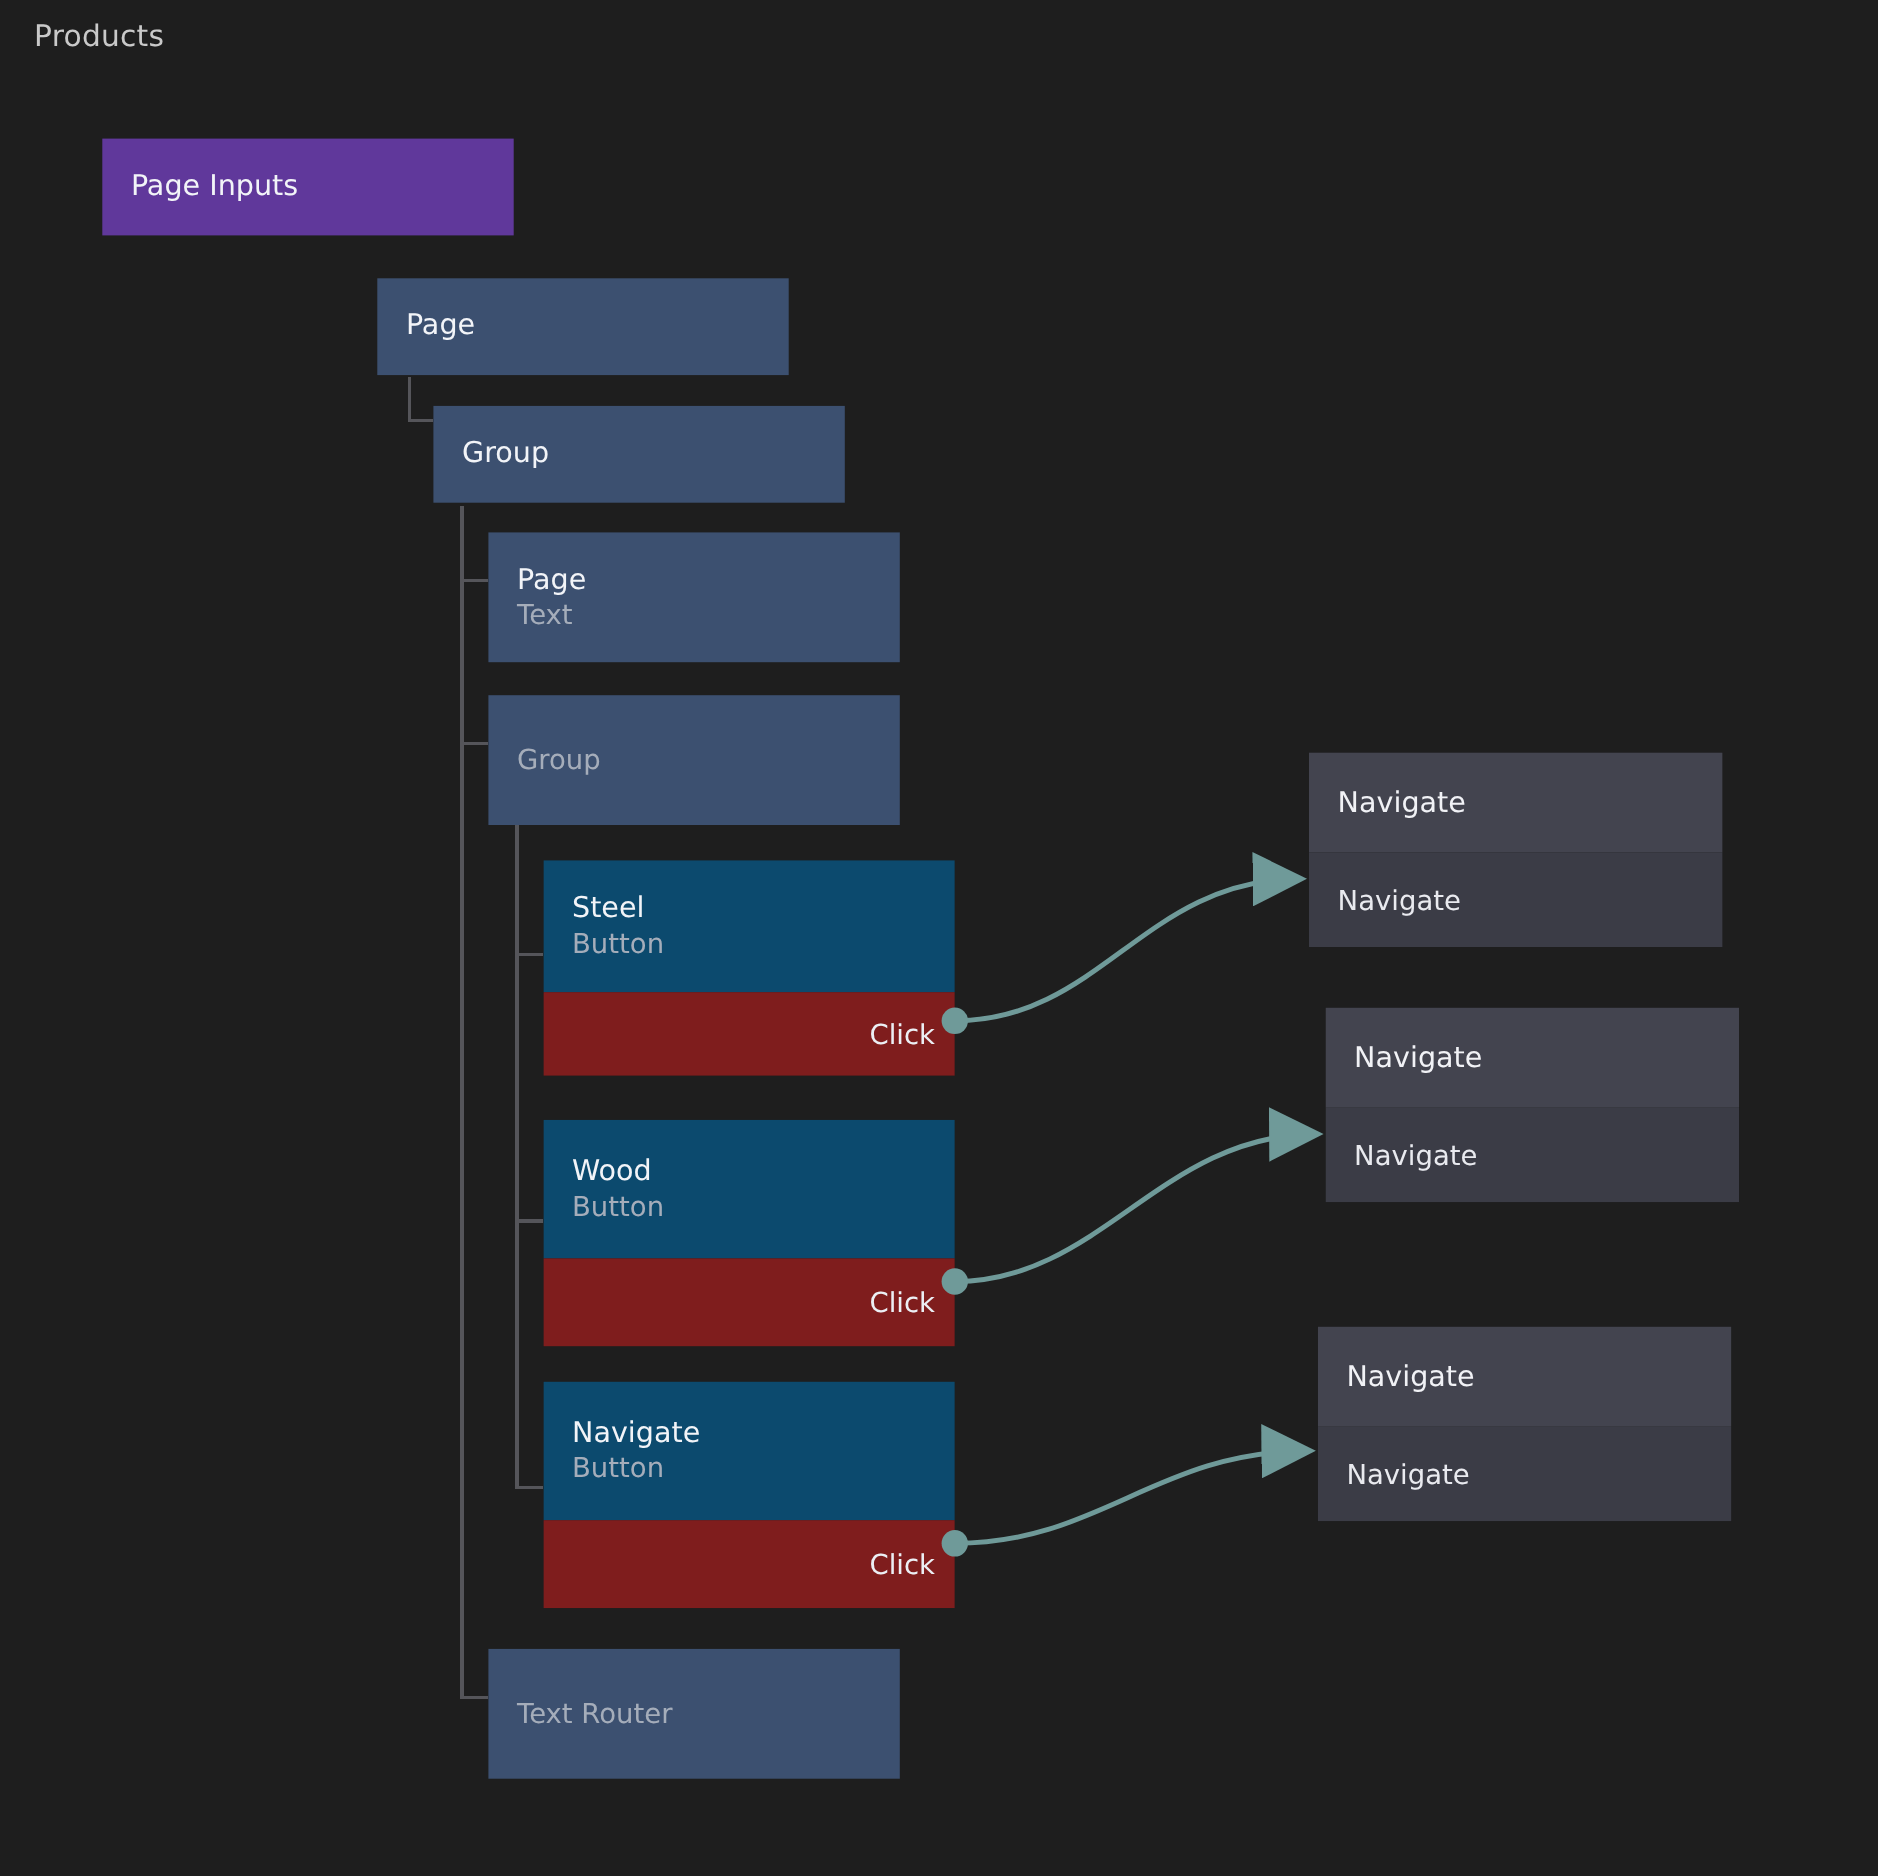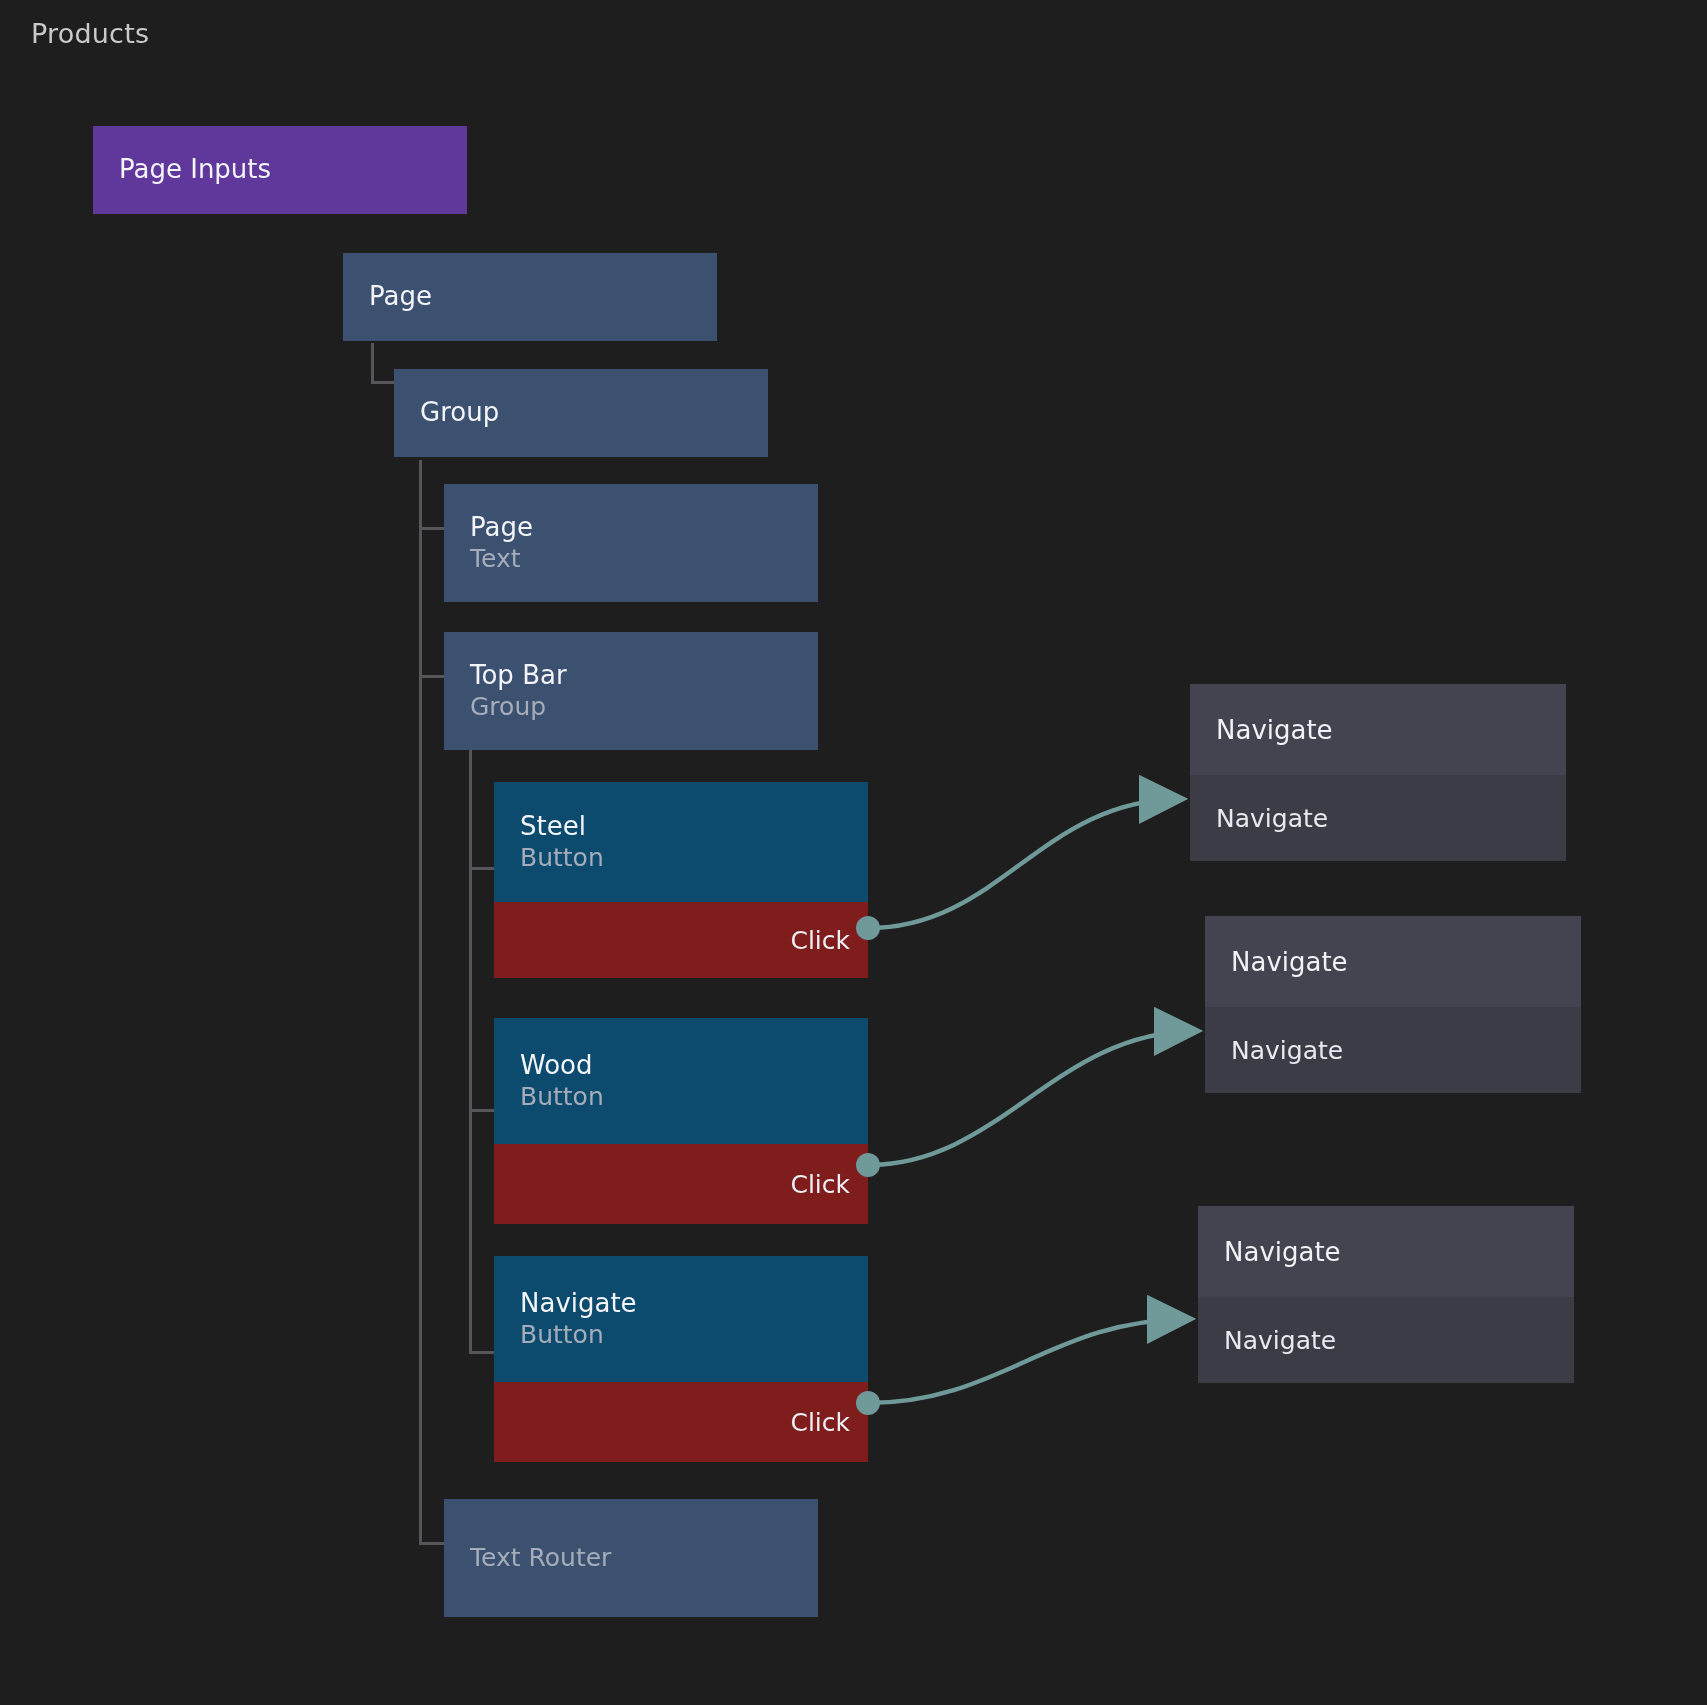--- a/index.html
+++ b/index.html
@@ -185,21 +185,20 @@
 
   <div class="node node-elem" style="left:444px; top:468px; width:374px; height:118px;">
     <div class="node-body">
       <div class="node-name">Page</div>
       <div class="node-type">Text</div>
     </div>
   </div>
 
   <div class="node node-elem" style="left:444px; top:616px; width:374px; height:118px;">
     <div class="node-body">
-      <div class="node-name">Top Bar</div>
       <div class="node-type">Group</div>
     </div>
   </div>
 
   <div class="node node-elem has-event" style="left:494px; top:766px; width:374px; height:196px;">
     <div class="node-head" style="height:120px;">
       <div class="node-name">Steel</div>
       <div class="node-type">Button</div>
     </div>
     <div class="node-foot" style="height:76px;">

